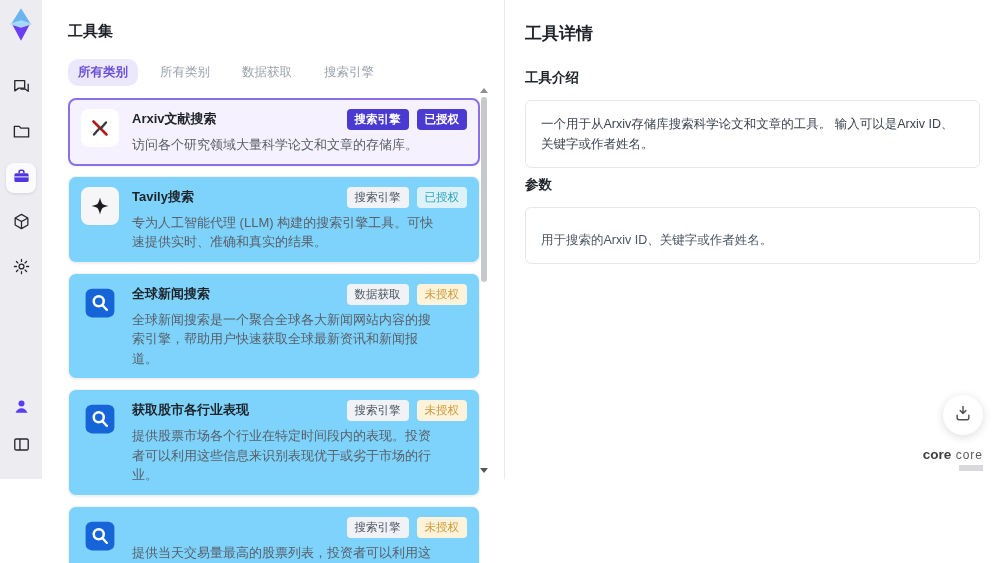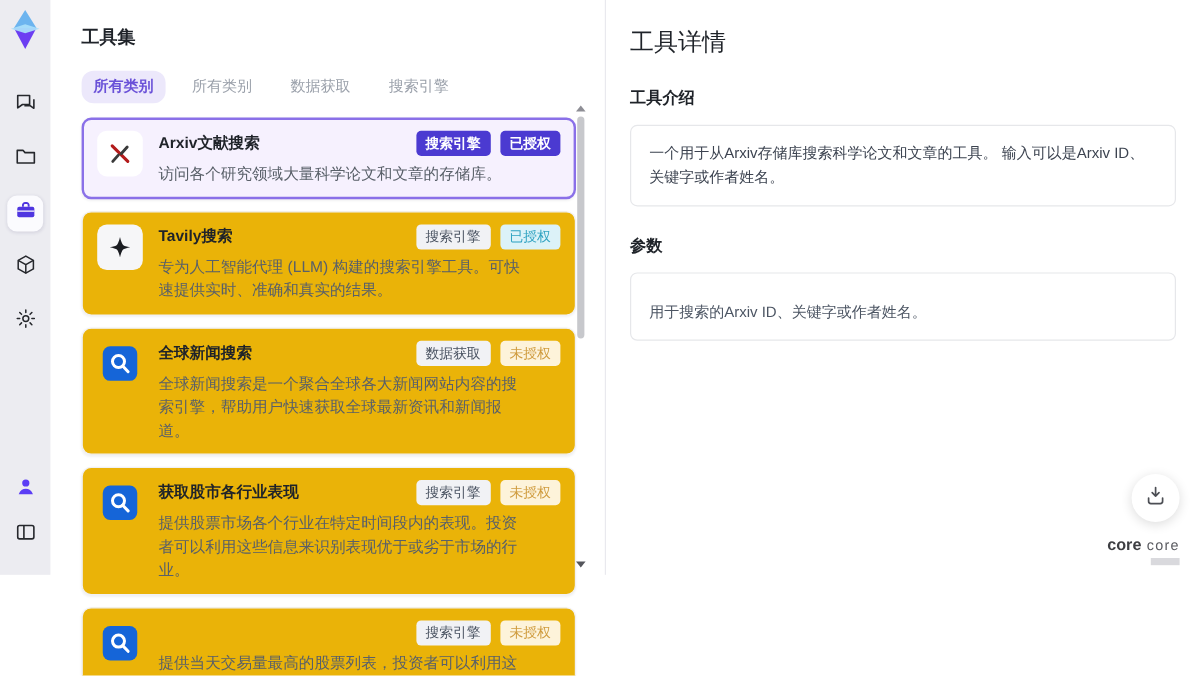--- a/index.html
+++ b/index.html
@@ -37,21 +37,21 @@
   .page-title { font-size:15px; font-weight:bold; margin:6px 0 18px; }
   .tabs { display:flex; align-items:center; margin-bottom:12px; }
   .tab {
     font-size:12.5px; color:#9ba1ab; padding:5px 10px; border-radius:10px;
     margin-right:12px; cursor:pointer; white-space:nowrap;
   }
   .tab.active { background:#ece8fb; color:#6a51d8; font-weight:bold; }
 
   .cards { width:412px; }
   .card {
-    background:#eab308; border:1px solid #f1f1f4; border-radius:8px;
+    background:#7dd3fc; border:1px solid #f1f1f4; border-radius:8px;
     box-shadow:0 1px 2px rgba(20,20,40,.06);
     padding:10px 12px; display:flex; gap:13px; margin-bottom:10px; cursor:pointer;
   }
   .card.selected { border:2px solid #8a70e8; background:#f6f1fe; padding:9px 11px; }
   .tool-icon {
     width:38px; height:38px; border-radius:8px; flex:none;
     display:flex; align-items:center; justify-content:center; background:#f6f6f8;
   }
   .tool-icon svg { width:24px; height:24px; }
   .tool-icon.tile-white { background:#fff; }
@@ -72,26 +72,26 @@
   .sb-track { position:absolute; right:15px; top:88px; bottom:6px; width:9px; }
   .sb-arrow { position:absolute; left:0; width:0; height:0;
     border-left:4px solid transparent; border-right:4px solid transparent; cursor:pointer; }
   .sb-arrow.up { top:0; border-bottom:5px solid #8e8e95; }
   .sb-arrow.down { bottom:0; border-top:5px solid #55565c; }
   .sb-thumb { position:absolute; top:9px; left:1px; width:6px; height:185px;
     background:#c7c8cc; border-radius:3px; cursor:pointer; }
 
   
   .detail-pane { flex:1; position:relative; padding:16px 20px; }
-  .detail-title { font-size:20px; font-weight:normal; margin:6px 0 24px; }
+  .detail-title { font-size:17px; font-weight:bold; margin:6px 0 24px; }
   .section-h { font-size:13.5px; font-weight:bold; margin:0 0 13px; }
   .detail-box {
     border:1px solid #e6e7ea; border-radius:6px; background:#fff;
     padding:13px 15px; font-size:12.5px; color:#3c4350; line-height:1.6;
-    margin-bottom:24px;
+    margin-bottom:8px;
   }
   .param-head { display:flex; align-items:baseline; gap:8px; }
   .param-name { font-size:12.5px; font-weight:bold; color:#17191d; }
   .param-type { font-size:11.5px; color:#98a0a8; }
   .param-req { font-size:11.5px; color:#e5484d; }
   .param-desc { font-size:12.5px; color:#4c5563; margin-top:9px; }
 
   .fab {
     position:absolute; right:17px; bottom:44px; width:40px; height:40px;
     border-radius:50%; background:#fff; box-shadow:0 2px 10px rgba(0,0,0,.14);

